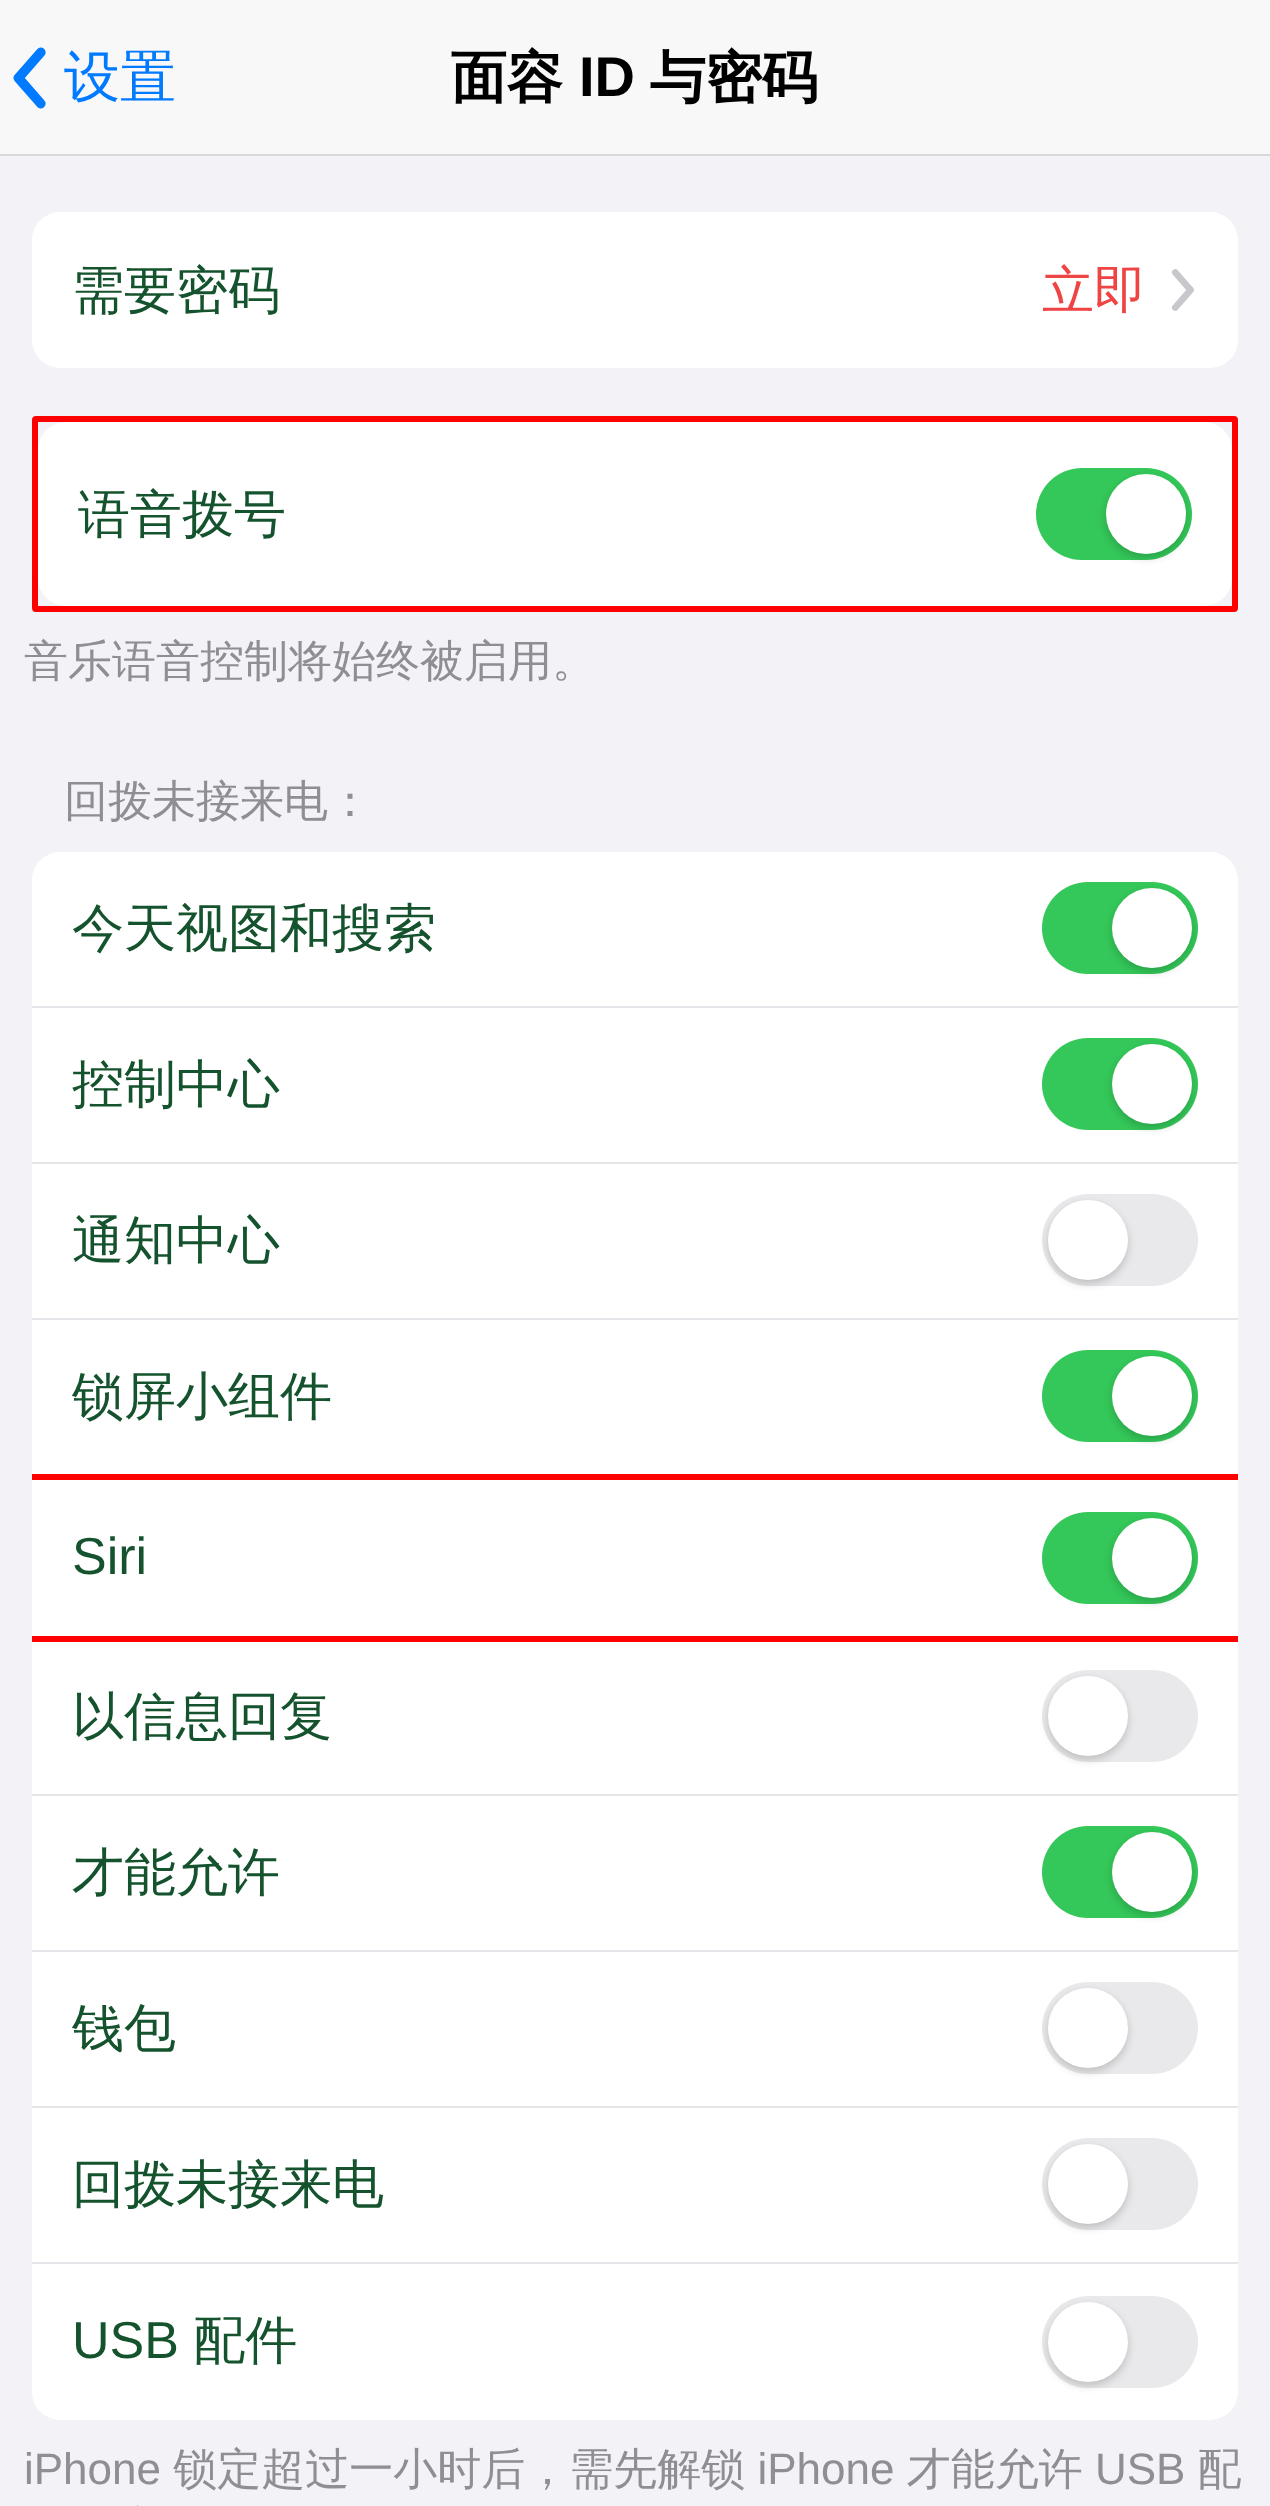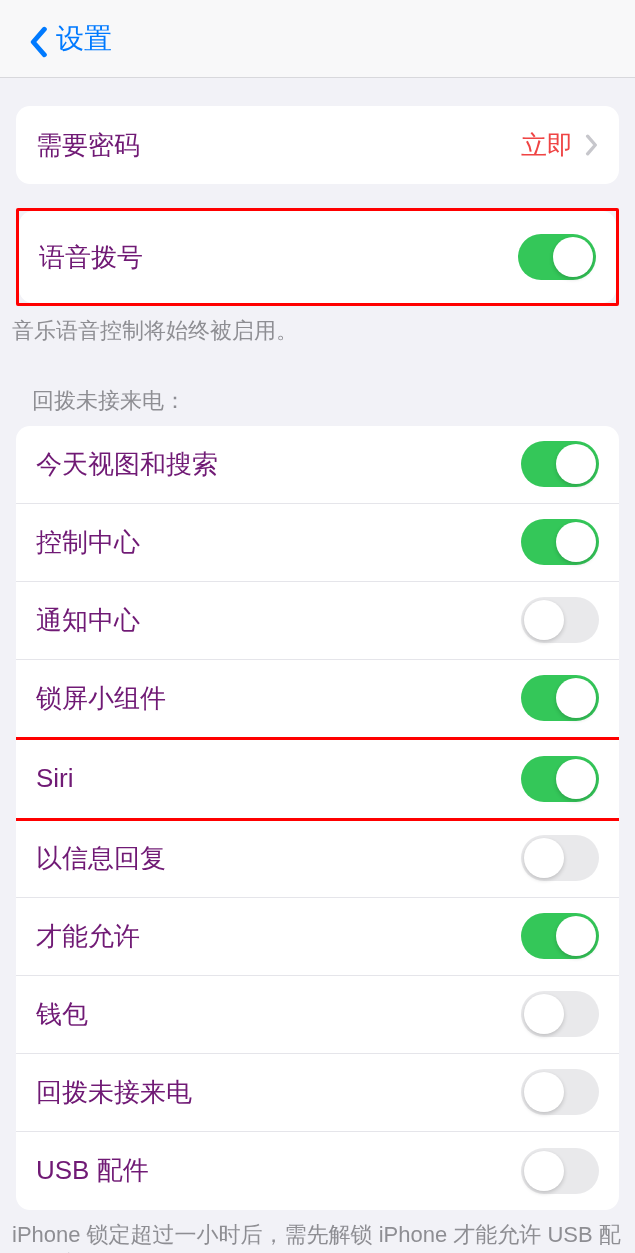--- a/index.html
+++ b/index.html
@@ -13,22 +13,22 @@
     .navbar {
       height: 78px;
       background: #f8f8f9;
       display: flex;
       align-items: center;
       position: relative;
       border-bottom: 1px solid #d8d8dc;
     }
     .back-button {
       display: flex;
-      align-items: flex-end;
-      padding-left: 28px;
+      align-items: center;
+      padding-left: 4px;
       color: #007aff;
       font-size: 28px;
     }
     .back-chevron {
       width: 20px;
       height: 32px;
       margin-right: 8px;
     }
     .nav-title {
       position: absolute;
@@ -51,21 +51,21 @@
       display: flex;
       align-items: center;
       justify-content: space-between;
       min-height: 78px;
       padding: 0 20px;
       border-bottom: 1px solid #e5e5ea;
     }
     .row:last-child { border-bottom: none; }
     .row-label {
       font-size: 26px;
-      color: #701a75;
+      color: #14532d;
     }
     .row-value {
       display: flex;
       align-items: center;
       color: #ef4444;
       font-size: 26px;
     }
     .disclosure {
       margin-left: 12px;
       width: 14px;
@@ -122,20 +122,21 @@
 </head>
 <body>
 
 <div class="navbar">
   <div class="back-button">
     <svg class="back-chevron" viewBox="0 0 12 20" fill="none" stroke="#007aff" stroke-width="3" stroke-linecap="round" stroke-linejoin="round">
       <polyline points="10,2 3,10 10,18"></polyline>
     </svg>
     <span>设置</span>
   </div>
+  <div class="nav-title">面容 ID 与密码</div>
 </div>
 
 <div class="content">
 
   <div class="group">
     <div class="row">
       <span class="row-label">需要密码</span>
       <span class="row-value">
         <span>立即</span>
         <svg class="disclosure" viewBox="0 0 12 20" fill="none" stroke="#c7c7cc" stroke-width="3" stroke-linecap="round" stroke-linejoin="round">

